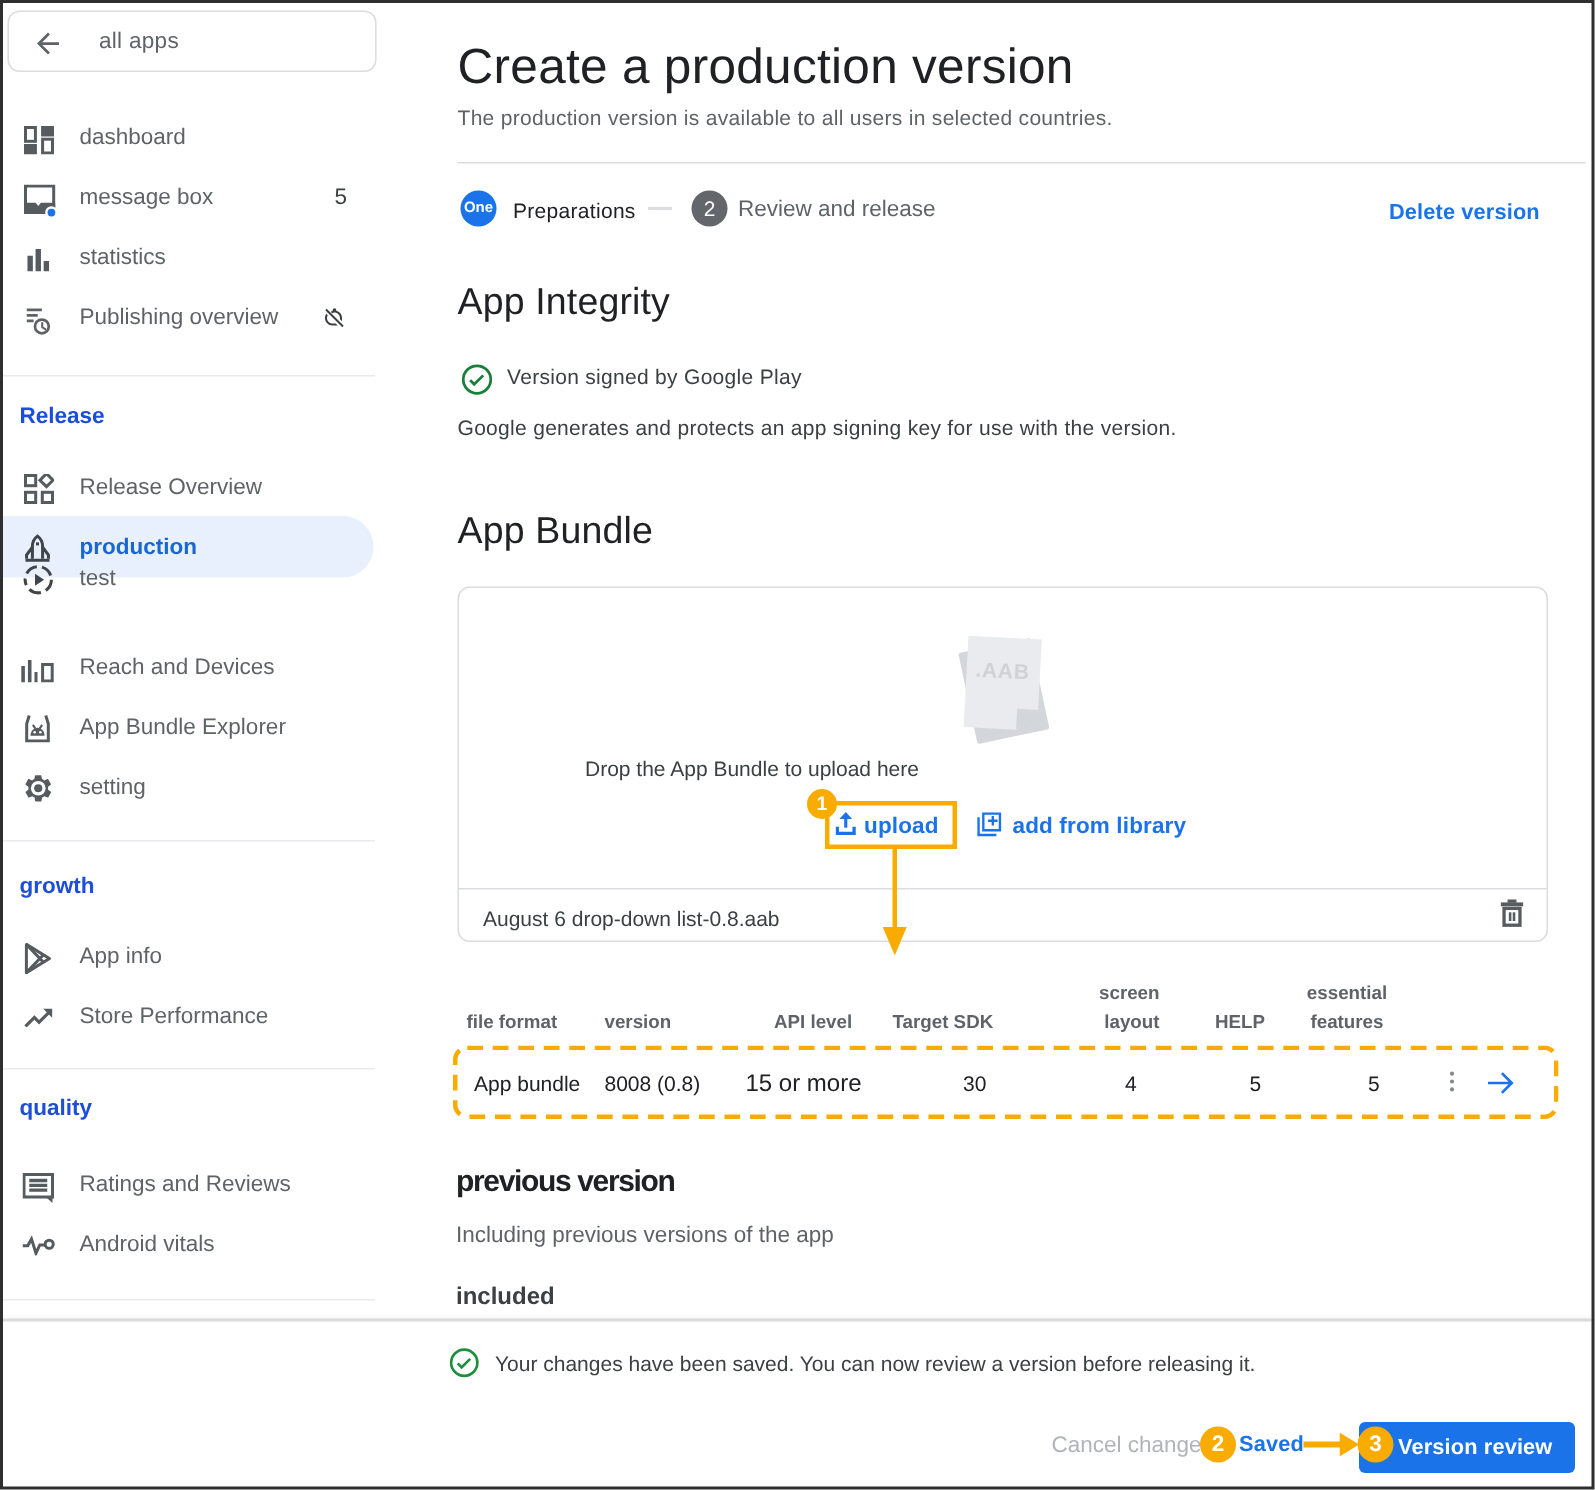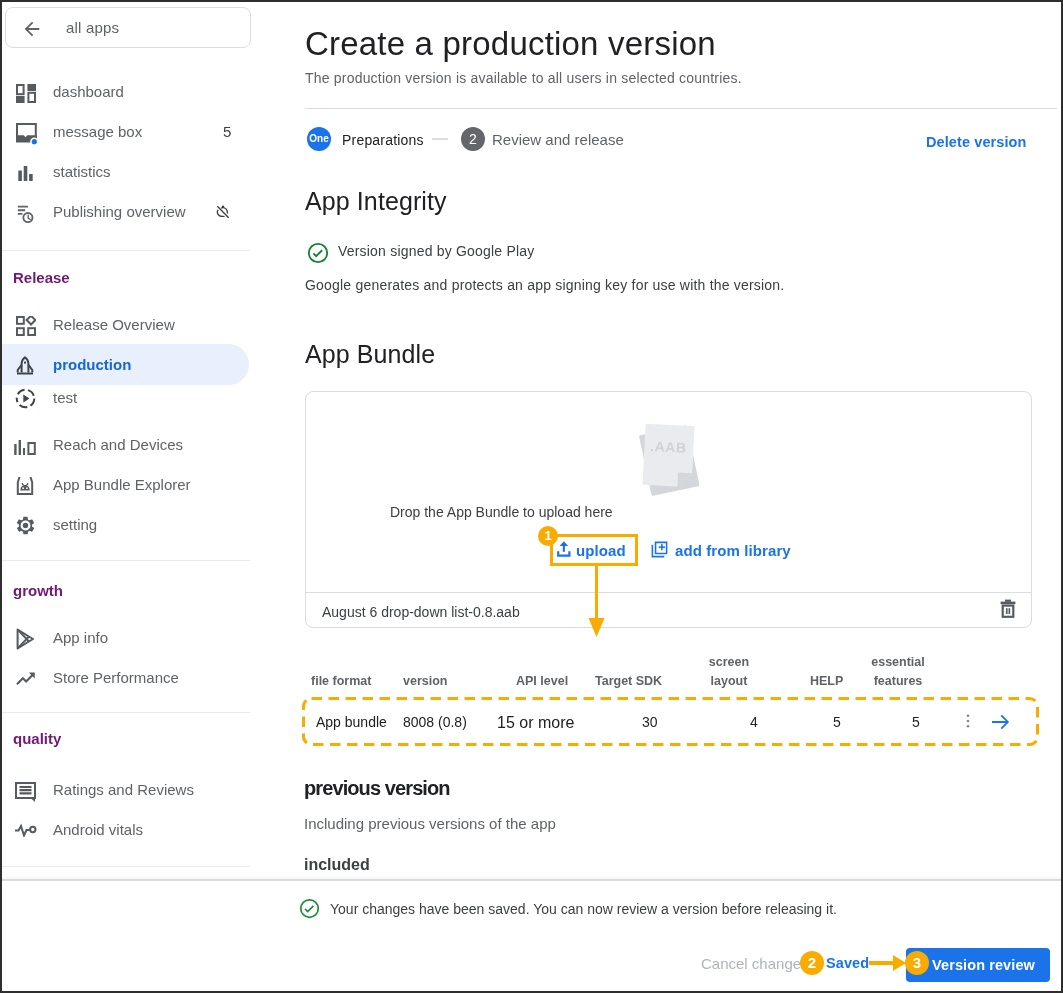--- a/index.html
+++ b/index.html
@@ -6,21 +6,21 @@
 html,body { width:1063px; height:993px; background:#fff; font-family:"Liberation Sans", sans-serif; overflow:hidden; }
 #page { position:absolute; left:0; top:0; width:1063px; height:993px; background:#fff;padding-left:27px; }
 #frame { position:absolute; inset:0; border:2px solid #2e2e2e; pointer-events:none; z-index:50; }
 .abs { position:absolute; }
 
 #allapps { position:absolute; left:5px; top:7px; width:246px; height:41px; border:1px solid #dadce0; border-radius:8px; }
 #allapps span { position:absolute; left:60px; top:11px; font-size:15px; color:#5f6368; letter-spacing:0.2px; }
 .navrow { position:absolute; left:0; width:250px; height:40px; }
 .navrow svg { position:absolute; left:16px; top:10px; }
 .navrow .lbl { position:absolute; left:53px; top:11px; font-size:15px; color:#5f6368; white-space:nowrap;text-align:center; }
-.navsec { position:absolute; left:13px; font-size:15px; font-weight:bold; color:#701a75; }
+.navsec { position:absolute; left:13px; font-size:15px; font-weight:bold; color:#1d4ed8; }
 .navdiv { position:absolute; left:0; width:250px; height:1px; background:#e8eaed; }
 #prodpill { position:absolute; left:0; top:344px; width:249px; height:41px; background:#e8f0fe; border-radius:0 20.5px 20.5px 0; }
 
 .h1 { position:absolute; left:305px; font-size:33px; color:#202124; letter-spacing:0.2px; }
 .h2 { position:absolute; left:305px; font-size:25px; color:#202124; letter-spacing:0.1px; }
 .body14 { position:absolute; font-size:14px; color:#5f6368; }
 .dark14 { position:absolute; font-size:14px; color:#3c4043; }
 .hr { position:absolute; left:305px; width:752px; height:1px; background:#dadce0; }
 .circ24 { position:absolute; width:24px; height:24px; border-radius:50%; color:#fff; text-align:center; }
 .link { font-size:15px; font-weight:bold; color:#1a73e8; letter-spacing:0.1px; }
@@ -97,21 +97,21 @@
   <div id="prodpill"></div>
   <div class="navrow" style="top:345px">
     <svg style="left:16px;top:11px" width="18" height="19" viewBox="0 0 18 19" fill="none" stroke="#40454a" stroke-width="2">
         <path d="M5.6 16.5V8.2C5.6 5.4 6.8 3 9 1.4 11.2 3 12.4 5.4 12.4 8.2v8.3"></path>
         <path d="M5.6 8.8L1.7 14v2.5M12.4 8.8l3.9 5.2v2.5"></path>
         <path d="M1 17.5h16"></path>
         <rect x="8" y="5.6" width="2" height="2" fill="#40454a" stroke="none"></rect>
       </svg>
     <span class="lbl" style="color:#1967d2;font-weight:bold">production</span>
   </div>
-  <div class="navrow" style="top:378px">
+  <div class="navrow" style="top:366px">
     <svg style="left:14.5px;top:10px" width="21" height="21" viewBox="0 0 24 24">
         <circle cx="12" cy="12" r="10" fill="none" stroke="#40454a" stroke-width="2.3" stroke-dasharray="9.5 4 9.5 4 5.2 4"></circle>
         <path d="M9.5 7.5l7 4.5-7 4.5z" fill="#40454a"></path>
       </svg>
     <span class="lbl">test</span>
   </div>
   <div class="navrow" style="top:425px">
     <svg style="left:13.5px;top:14.5px" width="22" height="15" viewBox="0 0 22 15">
         <g fill="#565b60">
           <rect x="0.2" y="4" width="2.4" height="11"></rect>
@@ -244,21 +244,21 @@
   <div class="abs" style="left:550px;top:534px;width:88px;height:32px;border:3px solid #f9ab00;z-index:5"></div>
   <div class="abs" style="left:595px;top:566px;width:3px;height:54px;background:#f9ab00;z-index:5"></div>
   <svg class="abs" style="left:588px;top:618px;z-index:5" width="17" height="19" viewBox="0 0 17 19">
       <path d="M0.5 0h16L8.5 19z" fill="#f9ab00"></path>
     </svg>
 
   <div class="thead" style="position:absolute;left:311px;top:674px;font-size:12.5px;font-weight:bold;color:#5f6368">file format</div>
   <div class="thead" style="position:absolute;left:403px;top:674px;font-size:12.5px;font-weight:bold;color:#5f6368">version</div>
   <div class="thead" style="position:absolute;left:516px;top:674px;font-size:12.5px;font-weight:bold;color:#5f6368">API level</div>
   <div class="thead" style="position:absolute;left:595px;top:674px;font-size:12.5px;font-weight:bold;color:#5f6368">Target SDK</div>
-  <div class="thead" style="position:absolute;left:685px;top:653px;width:88px;text-align:center;font-size:12.5px;font-weight:bold;color:#5f6368;line-height:19px">screen<br>layout</div>
+  <div class="thead" style="position:absolute;left:685px;top:653px;width:88px;text-align:right;font-size:12.5px;font-weight:bold;color:#5f6368;line-height:19px">screen<br>layout</div>
   <div class="thead" style="position:absolute;left:810px;top:674px;font-size:12.5px;font-weight:bold;color:#5f6368">HELP</div>
   <div class="thead" style="position:absolute;left:855px;top:653px;width:86px;text-align:center;font-size:12.5px;font-weight:bold;color:#5f6368;line-height:19px">essential<br>features</div>
 
   <svg class="abs" style="left:302px;top:697px" width="737" height="49">
       <rect x="1.5" y="1.5" width="734" height="46" rx="8" fill="none" stroke="#f9ab00" stroke-width="3" stroke-dasharray="10.5 6.5"></rect>
     </svg>
   <div class="abs" style="left:316px;top:714px;font-size:14px;color:#202124">App bundle</div>
   <div class="abs" style="left:403px;top:714px;font-size:14px;color:#202124">8008 (0.8)</div>
   <div class="abs" style="left:497px;top:714px;font-size:16px;color:#202124">15 or more</div>
   <div class="abs" style="left:642px;top:714px;font-size:14px;color:#202124">30</div>

